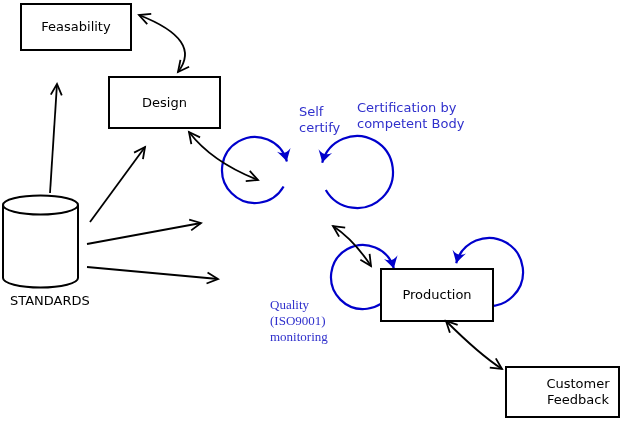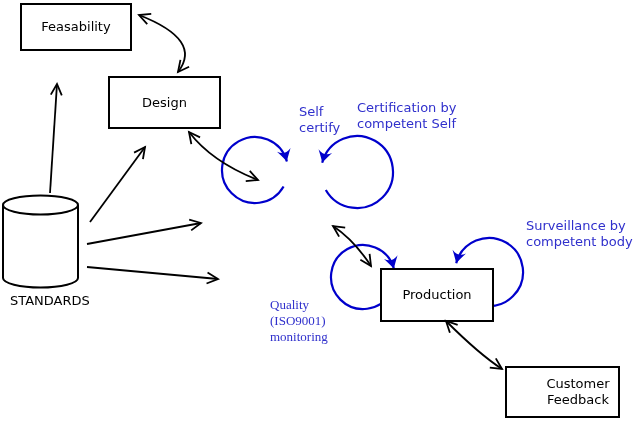--- a/index.html
+++ b/index.html
@@ -107,20 +107,18 @@
     <path d="M 90 222 L 145 147" fill="none" stroke="#000000" stroke-width="1.8" marker-end="url(#vblk)"></path>
     <path d="M 87 244 L 201 223" fill="none" stroke="#000000" stroke-width="1.8" marker-end="url(#vblk)"></path>
     <path d="M 87 267 L 218 279" fill="none" stroke="#000000" stroke-width="1.8" marker-end="url(#vblk)"></path>
   </svg>
 
   <div class="black-label" style="left:1px; top:293px;">STANDARDS</div>
 
   <div class="note" style="left:251px; top:104px;margin-left:48px;">Self
 certify</div>
   <div class="note" style="left:357px; top:100px;">Certification by
-competent Self</div>
-  <div class="note" style="left:526px; top:218px;">Surveillance by
-competent body</div>
+competent Body</div>
   <div class="note" style="left:270px; top:297px;font-family:Liberation Serif, serif;">Quality
 (ISO9001)
 monitoring</div>
 
 </div>
 
 </body></html>

